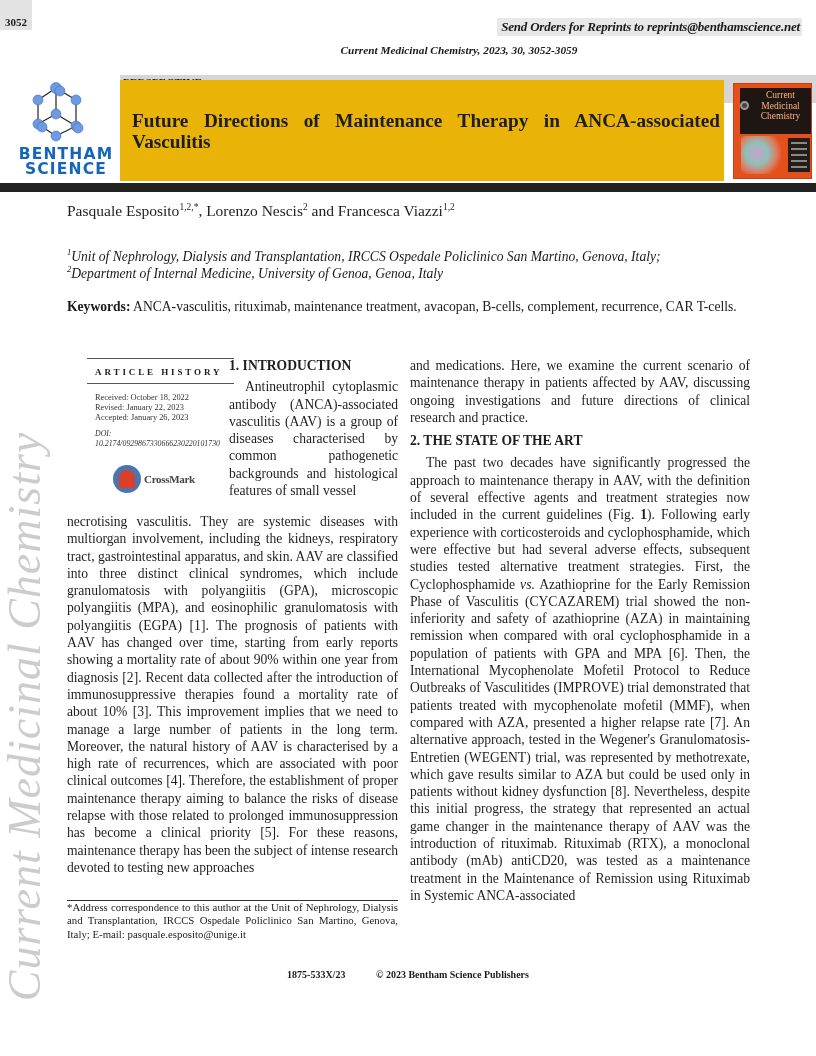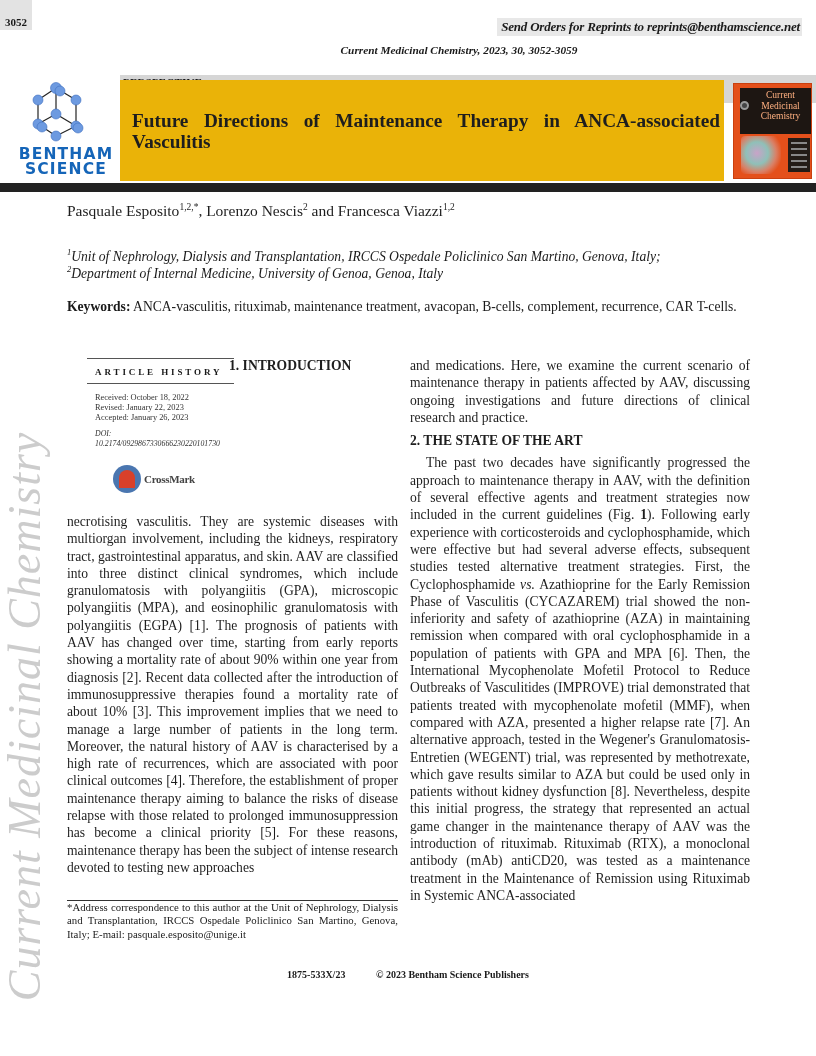--- a/index.html
+++ b/index.html
@@ -232,20 +232,21 @@
   <div class="crossmark">
     <div class="circle">
         <span></span>
       </div>
     <div class="label">CrossMark</div>
   </div>
 </div>
 
 <div class="col intro-narrow">
   <div class="heading" style="margin-bottom:4px;">1. INTRODUCTION</div>
+  <p class="indent">Antineutrophil cytoplasmic antibody (ANCA)-associated vasculitis (AAV) is a group of diseases characterised by common pathogenetic backgrounds and histological features of small vessel</p>
 </div>
 
 <div class="col intro-wide">
   <p>necrotising vasculitis. They are systemic diseases with multiorgan involvement, including the kidneys, respiratory tract, gastrointestinal apparatus, and skin. AAV are classified into three distinct clinical syndromes, which include granulomatosis with polyangiitis (GPA), microscopic polyangiitis (MPA), and eosinophilic granulomatosis with polyangiitis (EGPA) [1]. The prognosis of patients with AAV has changed over time, starting from early reports showing a mortality rate of about 90% within one year from diagnosis [2]. Recent data collected after the introduction of immunosuppressive therapies found a mortality rate of about 10% [3]. This improvement implies that we need to manage a large number of patients in the long term. Moreover, the natural history of AAV is characterised by a high rate of recurrences, which are associated with poor clinical outcomes [4]. Therefore, the establishment of proper maintenance therapy aiming to balance the risks of disease relapse with those related to prolonged immunosuppression has become a clinical priority [5]. For these reasons, maintenance therapy has been the subject of intense research devoted to testing new approaches</p>
 </div>
 
 <div class="col col2">
   <p>and medications. Here, we examine the current scenario of maintenance therapy in patients affected by AAV, discussing ongoing investigations and future directions of clinical research and practice.</p>
   <div class="heading" style="margin:6px 0 5px 0;">2. THE STATE OF THE ART</div>
   <p class="indent"><span>The past two decades have significantly progressed the approach to maintenance therapy in AAV, with the definition of several effective agents and treatment strategies now included in the current guidelines (Fig. </span><b>1</b><span>). Following early experience with corticosteroids and cyclophosphamide, which were effective but had several adverse effects, subsequent studies tested alternative treatment strategies. First, the Cyclophosphamide </span><i>vs.</i><span> Azathioprine for the Early Remission Phase of Vasculitis (CYCAZAREM) trial showed the non-inferiority and safety of azathioprine (AZA) in maintaining remission when compared with oral cyclophosphamide in a population of patients with GPA and MPA [6]. Then, the International Mycophenolate Mofetil Protocol to Reduce Outbreaks of Vasculitides (IMPROVE) trial demonstrated that patients treated with mycophenolate mofetil (MMF), when compared with AZA, presented a higher relapse rate [7]. An alternative approach, tested in the Wegener's Granulomatosis-Entretien (WEGENT) trial, was represented by methotrexate, which gave results similar to AZA but could be used only in patients without kidney dysfunction [8]. Nevertheless, despite this initial progress, the strategy that represented an actual game changer in the maintenance therapy of AAV was the introduction of rituximab. Rituximab (RTX), a monoclonal antibody (mAb) antiCD20, was tested as a maintenance treatment in the Maintenance of Remission using Rituximab in Systemic ANCA-associated</span></p>

